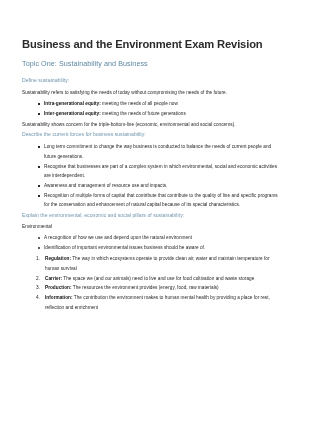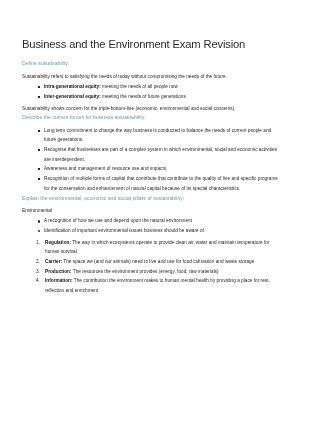--- a/index.html
+++ b/index.html
@@ -16,21 +16,21 @@
   }
   .page {
     width: 300px;
     height: 424px;
     background: #ffffff;
     box-sizing: border-box;
     padding: 38px 20px 10px 22px;
   }
   .doc-title {
     font-size: 11.2px;
-    font-weight: 400;
+    font-weight: 700;
     color: #2b2b2b;
     letter-spacing: -0.15px;
     margin: 0 0 9px 0;
     line-height: 1.2;
   }
   .h1-blue {
     font-size: 7.2px;
     font-weight: 400;
     color: #5c87a3;
     margin: 0 0 8px 0;
@@ -115,20 +115,21 @@
     color: #111111;
   }
 </style>
 </head>
 <body>
 
 <div class="page">
 
   <h1 class="doc-title">Business and the Environment Exam Revision</h1>
 
+  <div class="h1-blue">Topic One: Sustainability and Business</div>
 
   <div class="h2-blue">Define sustainability:</div>
   <p class="body-text">Sustainability refers to satisfying the needs of today without compromising the needs of the future.</p>
   <ul class="bullets">
     <li><span class="bold-lead">Intra-generational equity:</span><span> meeting the needs of all people now</span></li>
     <li><span class="bold-lead">Inter-generational equity:</span><span> meeting the needs of future generations</span></li>
   </ul>
   <p class="body-text">Sustainability shows concern for the triple-bottom-line (economic, environmental and social concerns).</p>
 
   <div class="h2-blue">Describe the current forces for business sustainability:</div>

